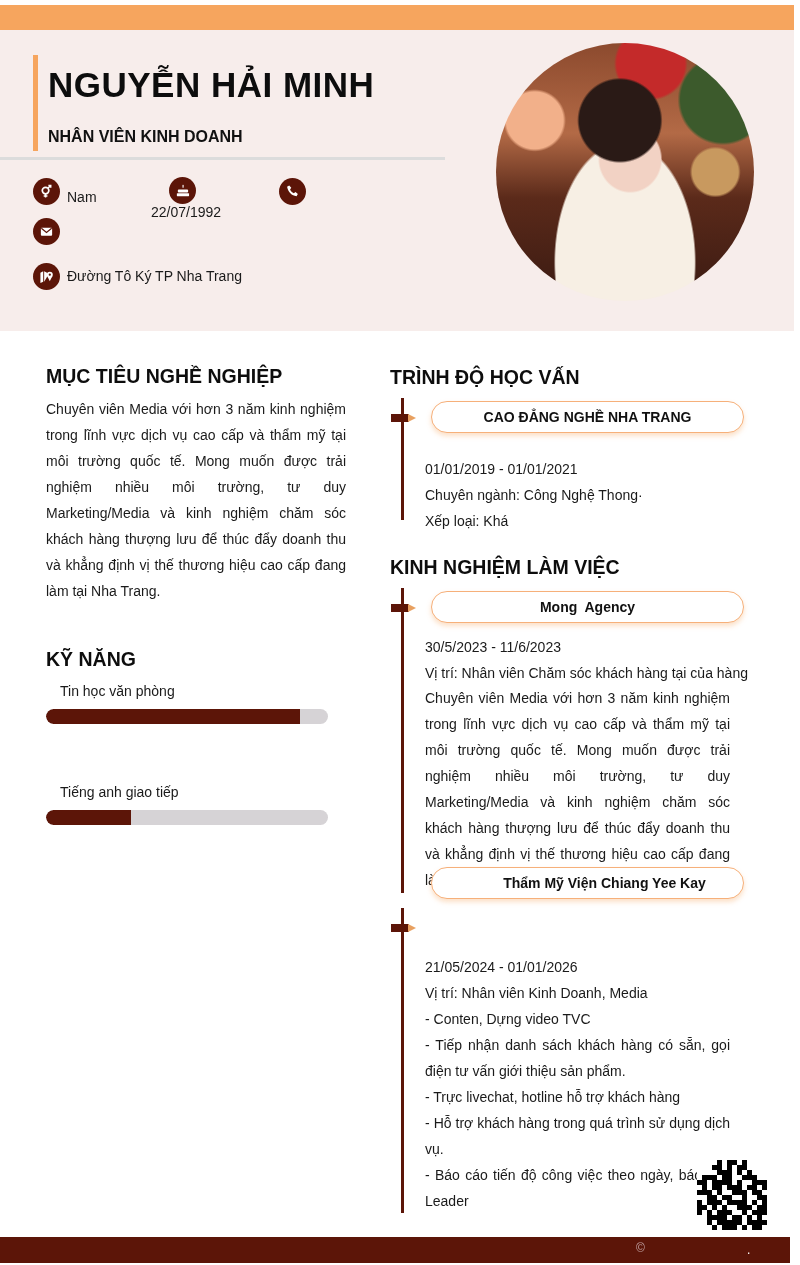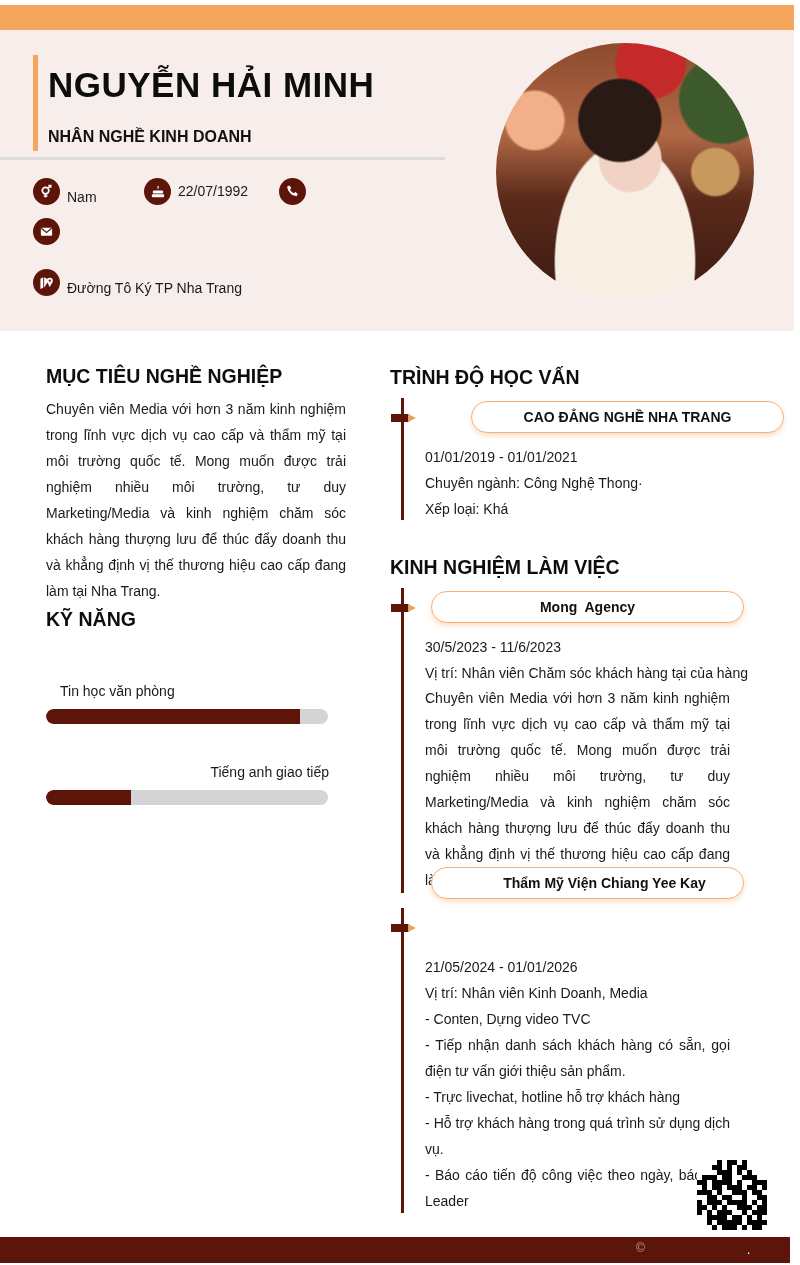--- a/index.html
+++ b/index.html
@@ -59,35 +59,35 @@
   </style>
 </head>
 <body>
 
 <div class="top-bar"></div>
 
 <div class="header"></div>
 
 <div class="name-block">
   <div class="name">NGUYỄN HẢI MINH</div>
-  <div class="job-title">NHÂN NGHỀ KINH DOANH</div>
+  <div class="job-title">NHÂN VIÊN KINH DOANH</div>
 </div>
 <div class="name-underline"></div>
 
 <div class="contact-item" style="left:33px; top:177px;align-items:flex-end;">
   <span class="icon-circle">
     <svg viewBox="0 0 16 16">
         <circle cx="7" cy="7" r="3.5" fill="none" stroke="#fff" stroke-width="1.8"></circle>
         <path d="M7 10.5v4M5 12.8h4M9.5 4.5l3-3M10 1.5h2.5V4" stroke="#fff" stroke-width="1.6" fill="none"></path>
       </svg>
   </span>
   <span class="contact-text">Nam</span>
 </div>
 
-<div class="contact-item" style="left:144px; top:177px;">
+<div class="contact-item" style="left:144px; top:177px;flex-direction:column;">
   <span class="icon-circle">
     <svg viewBox="0 0 16 16">
         <rect x="8" y="2" width="1.2" height="3"></rect>
         <rect x="3" y="7" width="11" height="3" rx="1"></rect>
         <rect x="2" y="11" width="13" height="3" rx="0.5"></rect>
       </svg>
   </span>
   <span class="contact-text">22/07/1992</span>
 </div>
 
@@ -103,62 +103,62 @@
 <div class="contact-item" style="left:33px; top:217px;">
   <span class="icon-circle">
     <svg viewBox="0 0 16 16">
         <rect x="2" y="4" width="12" height="8.5" rx="1"></rect>
         <path d="M2.5 4.5L8 9l5.5-4.5" stroke="#5c1508" stroke-width="1.3" fill="none"></path>
       </svg>
   </span>
   <span class="contact-text"></span>
 </div>
 
-<div class="contact-item" style="left:33px; top:268px;align-items:flex-end;">
+<div class="contact-item" style="left:33px; top:262px;">
   <span class="icon-circle">
     <svg viewBox="0 0 16 16">
         <path d="M1.5 4l3-1.5v11L1.5 15zM5.5 2.5l3 1.5v4.5L5.5 13.5z"></path>
         <circle cx="11.5" cy="6" r="3.2"></circle>
         <path d="M9 8l2.5 5 2.5-5z"></path>
         <circle cx="11.5" cy="6" r="1.2" fill="#5c1508"></circle>
       </svg>
   </span>
   <span class="contact-text">Đường Tô Ký TP Nha Trang</span>
 </div>
 
 <div class="avatar"></div>
 
 <div class="section-title" style="left:46px; top:365px;">MỤC TIÊU NGHỀ NGHIỆP</div>
 <div class="objective"> Chuyên viên Media với hơn 3 năm kinh nghiệm trong lĩnh vực dịch vụ cao cấp và thẩm mỹ tại môi trường quốc tế. Mong muốn được trải nghiệm nhiều môi trường, tư duy Marketing/Media và kinh nghiệm chăm sóc khách hàng thượng lưu để thúc đẩy doanh thu và khẳng định vị thế thương hiệu cao cấp đang làm tại Nha Trang.</div>
 
-<div class="section-title" style="left:46px; top:608px;">KỸ NĂNG</div>
+<div class="section-title" style="left:46px; top:648px;">KỸ NĂNG</div>
 
 <div class="skill" style="top:683px;">
   <div class="skill-label">Tin học văn phòng</div>
   <div class="skill-bar">
     <div class="skill-fill" style="width:90%;"></div>
   </div>
 </div>
 
-<div class="skill" style="top:764px;text-align:right;">
+<div class="skill" style="top:784px;">
   <div class="skill-label">Tiếng anh giao tiếp</div>
   <div class="skill-bar">
     <div class="skill-fill" style="width:30%;"></div>
   </div>
 </div>
 
 <div class="section-title" style="left:390px; top:366px;">TRÌNH ĐỘ HỌC VẤN</div>
 
 <div class="timeline-line" style="top:398px; height:122px;"></div>
 <div class="timeline-marker" style="top:414px;">
     <span class="bar"></span>
     <span class="tip"></span>
   </div>
-<div class="pill" style="top:401px;margin-left:40px;">CAO ĐẲNG NGHỀ NHA TRANG</div>
-<div class="entry-text" style="top:444px;">
+<div class="pill" style="top:401px;">CAO ĐẲNG NGHỀ NHA TRANG</div>
+<div class="entry-text" style="top:456px;">
   <span class="line">01/01/2019 - 01/01/2021</span>
   <span class="line">Chuyên ngành: Công Nghệ Thong·</span>
   <span class="line">Xếp loại: Khá</span>
 </div>
 
 <div class="section-title" style="left:390px; top:556px;">KINH NGHIỆM LÀM VIỆC</div>
 
 <div class="timeline-line" style="top:588px; height:305px;"></div>
 <div class="timeline-marker" style="top:604px;">
     <span class="bar"></span>

